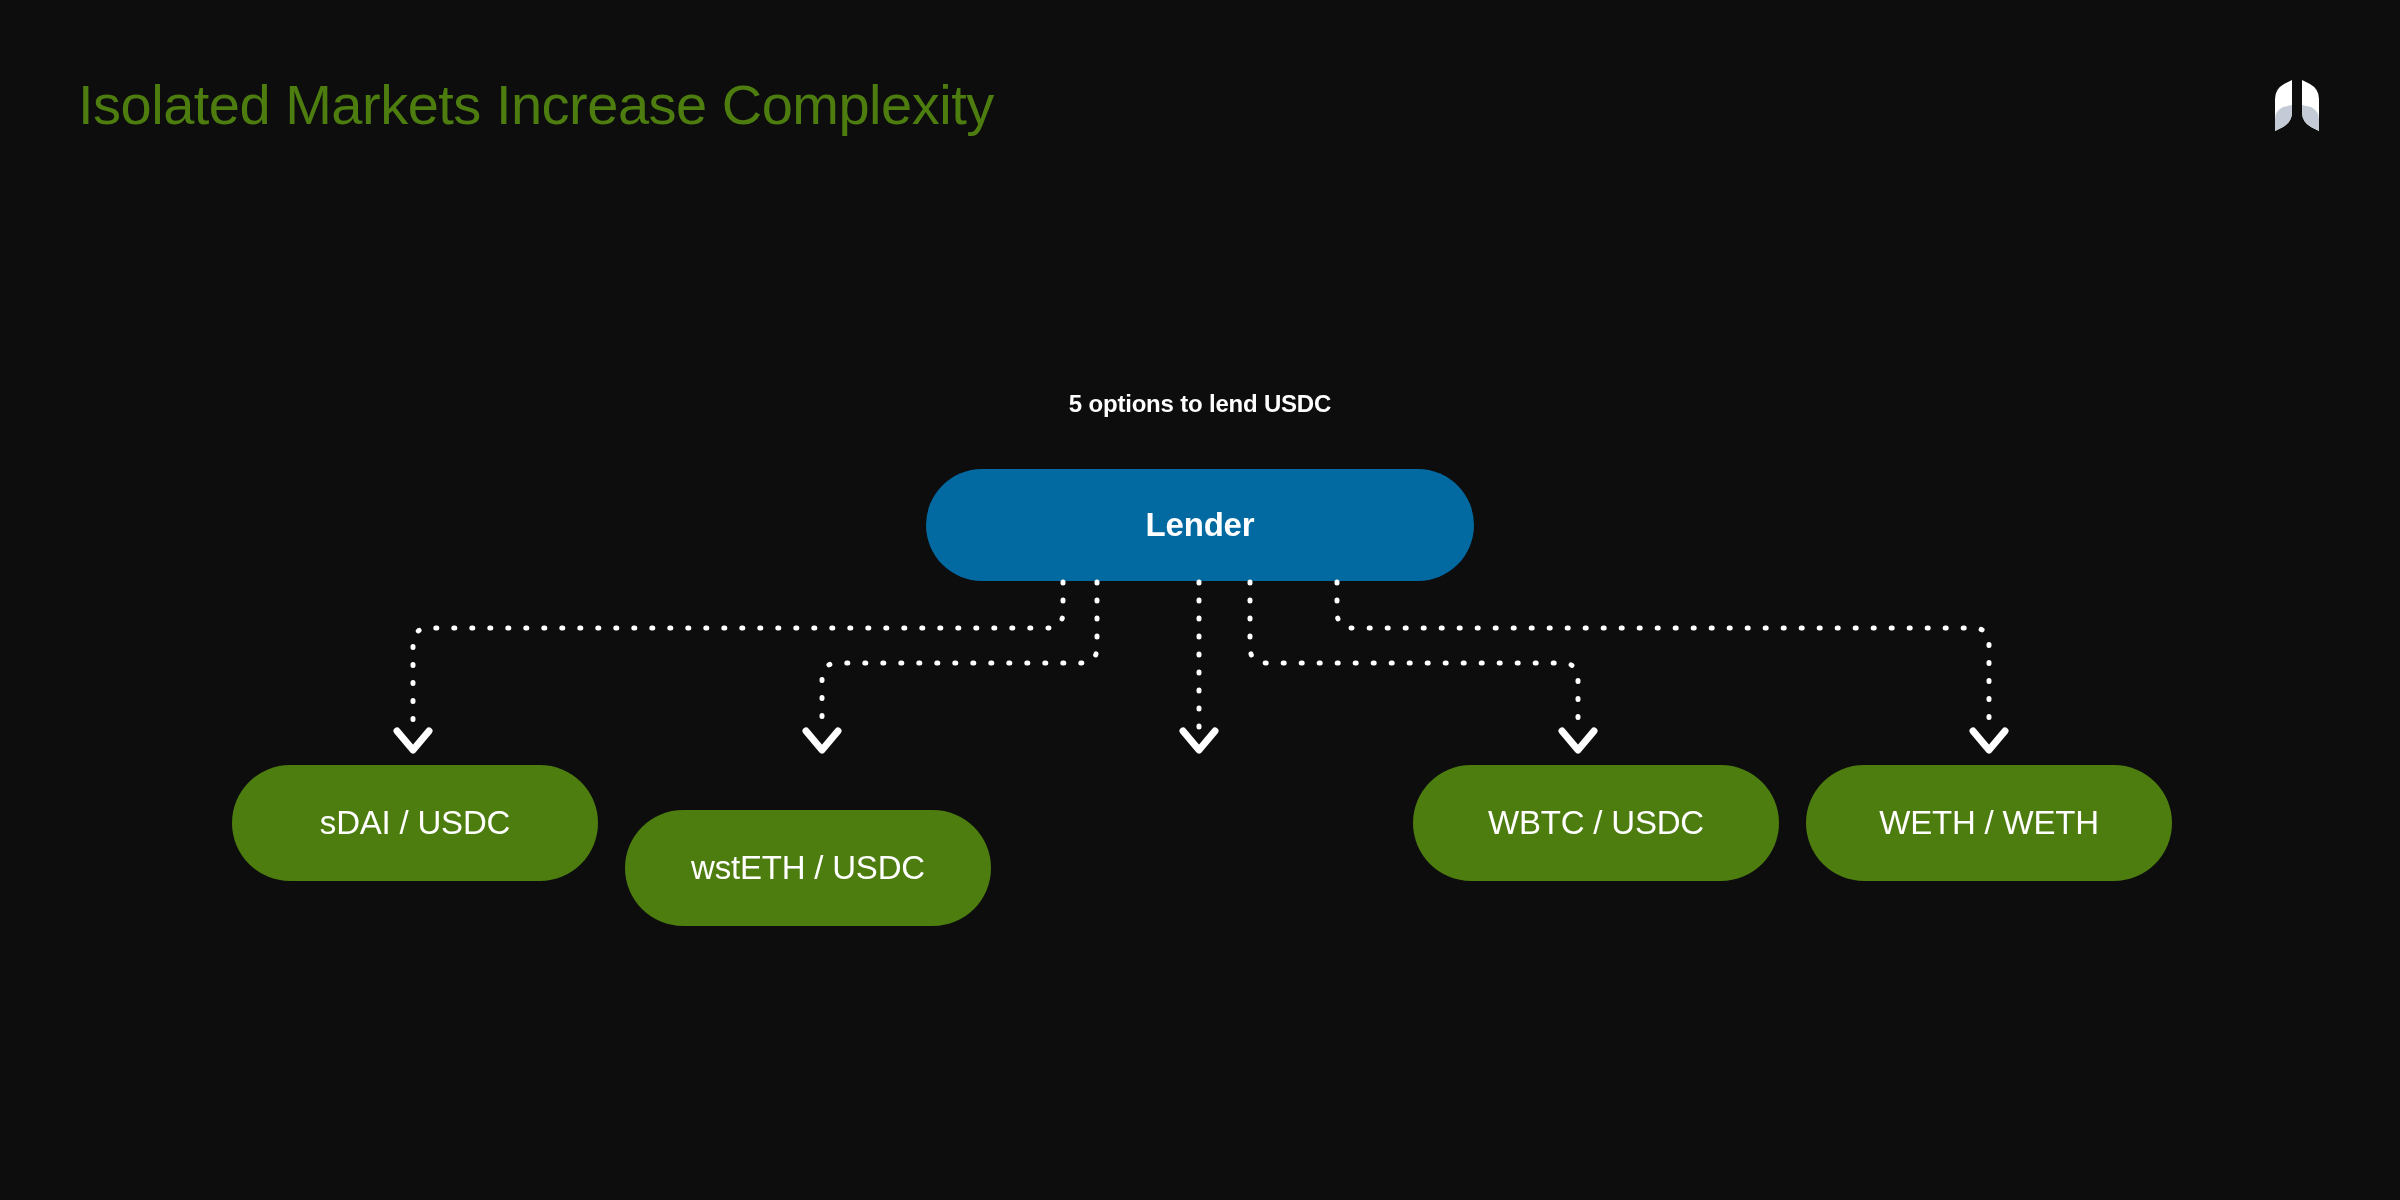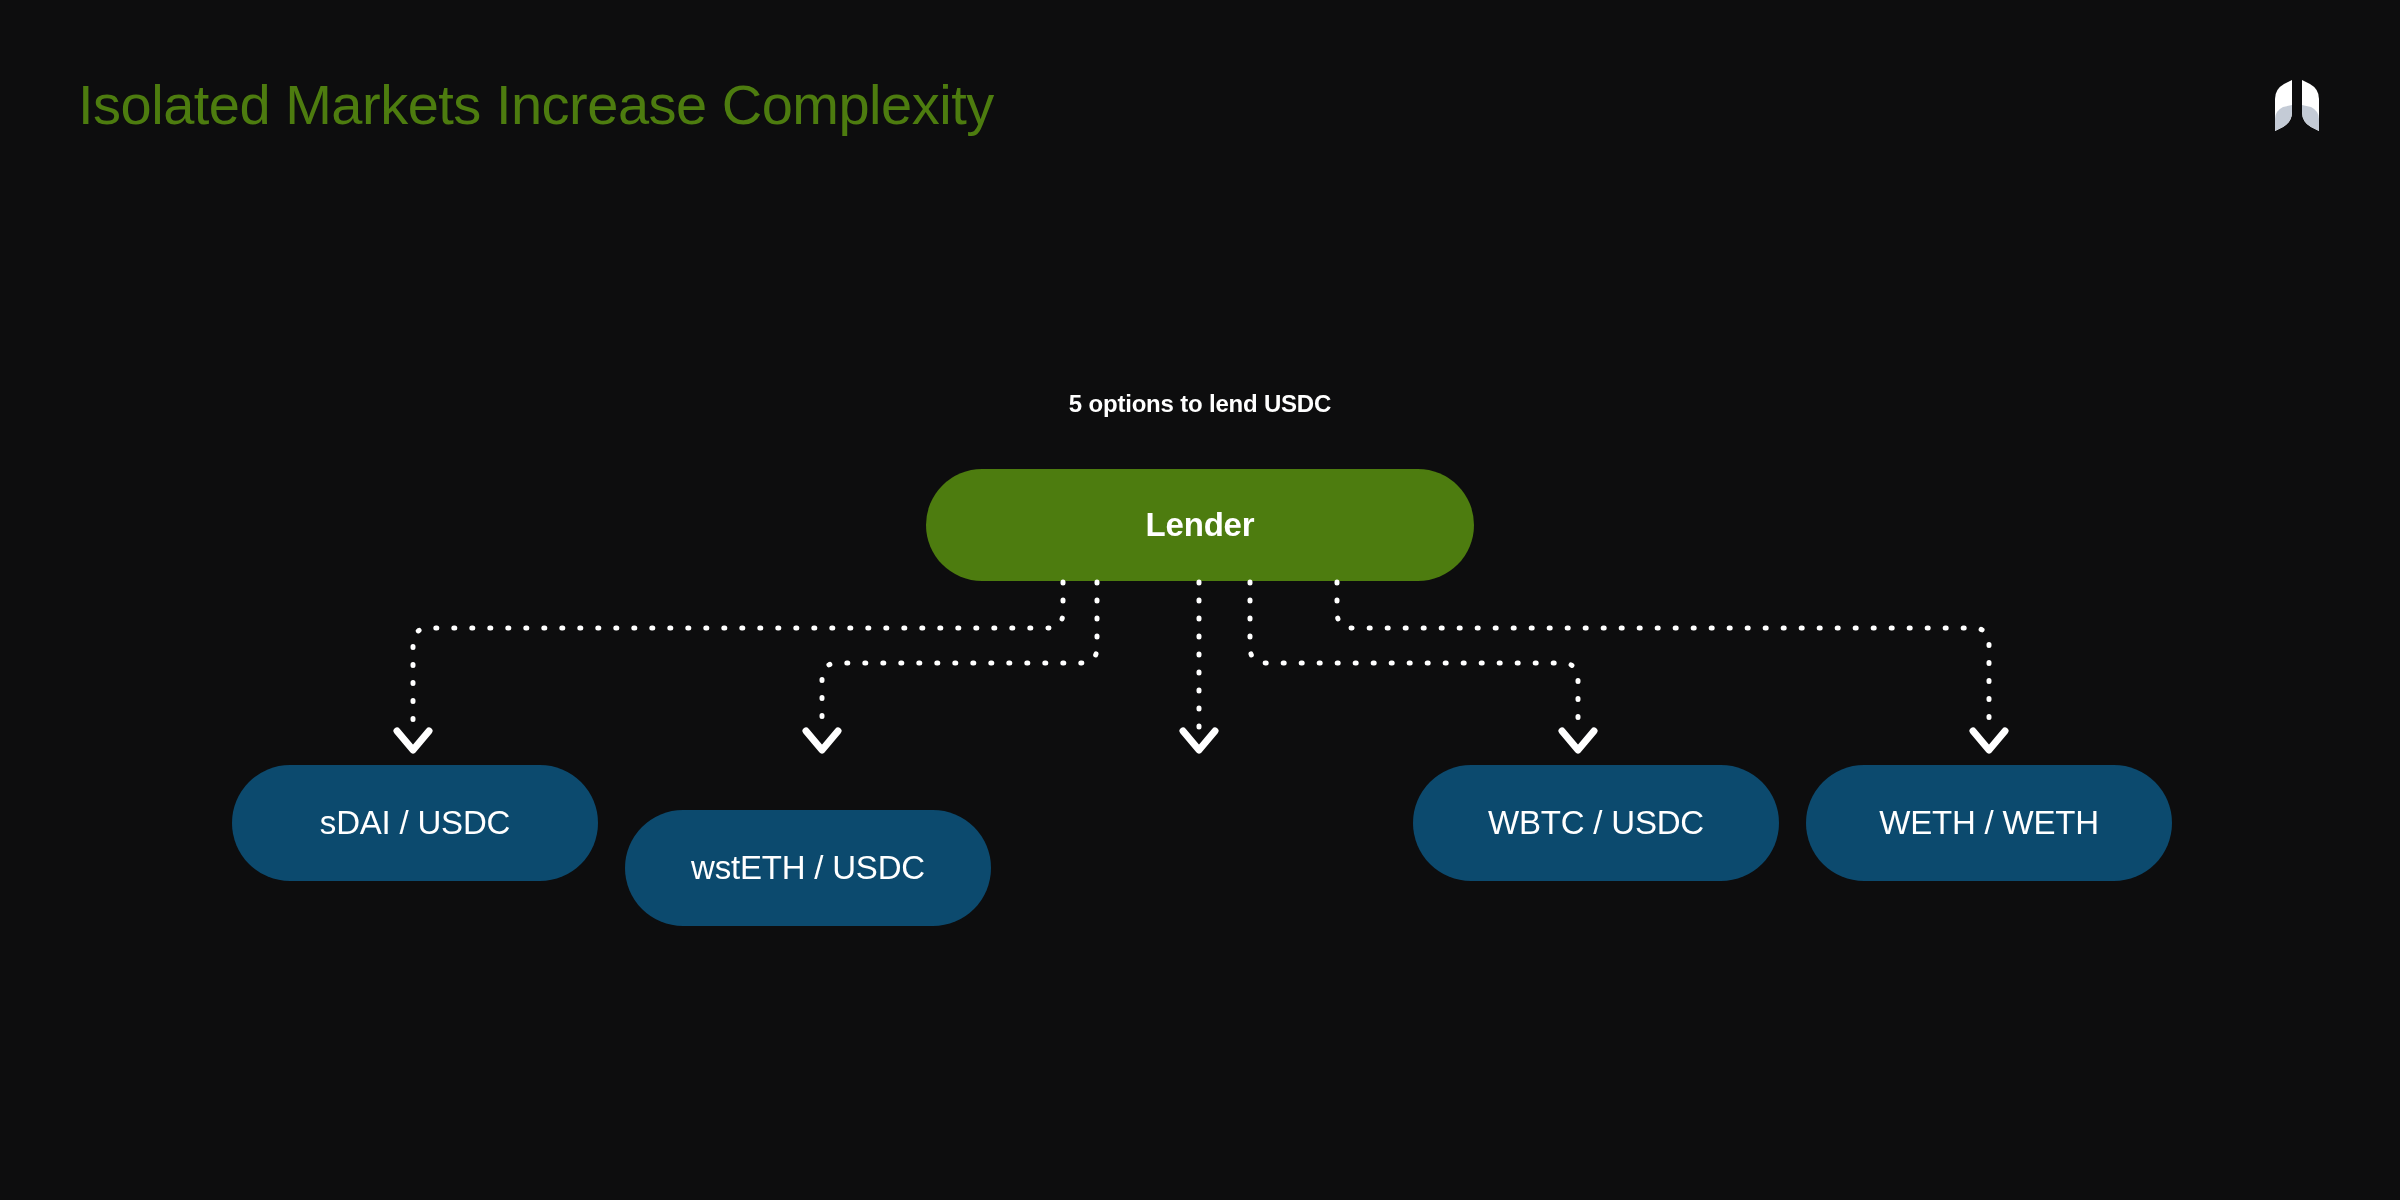--- a/index.html
+++ b/index.html
@@ -49,41 +49,41 @@
     font-size:24px;
     font-weight:700;
     color:#ffffff;
     letter-spacing:-0.2px;
   }
 
   .node-lender {
     position:absolute;
     left:926px; top:469px;
     width:548px; height:112px;
-    background:#4d7c0f;
+    background:#0369a1;
     border-radius:56px;
     display:flex;
     align-items:center;
     justify-content:center;
     color:#ffffff;
     font-size:33px;
     font-weight:700;
     letter-spacing:-0.2px;
   }
 
   .market-row {
     position:absolute;
     left:232px; top:765px;
     width:1940px; height:116px;
   }
   .node-market {
     position:absolute;
     top:0;
     height:116px;
-    background:#0c4a6e;
+    background:#4d7c0f;
     border-radius:58px;
     display:flex;
     align-items:center;
     justify-content:center;
     color:#ffffff;
     font-size:33px;
     font-weight:400;
     letter-spacing:-0.2px;
     white-space:nowrap;
   }

